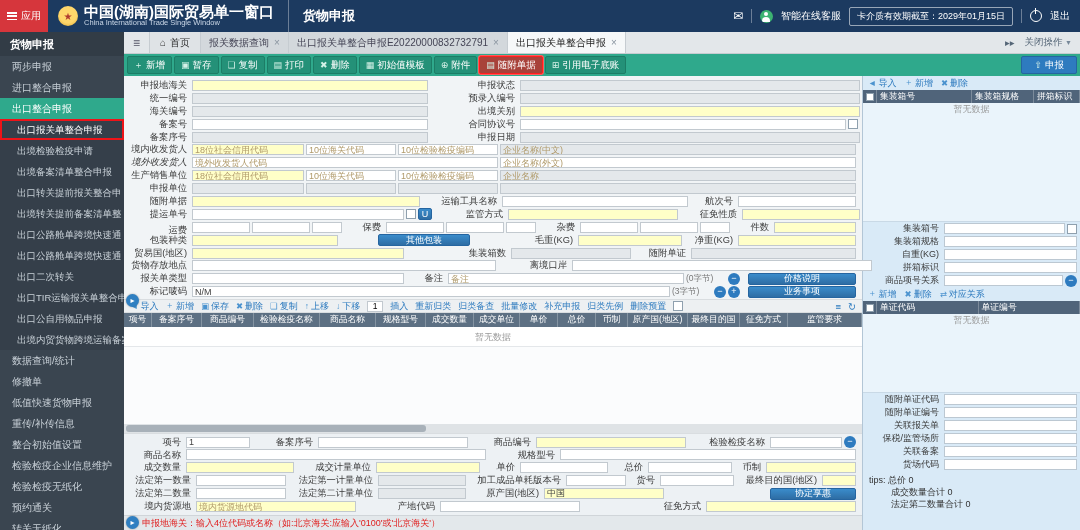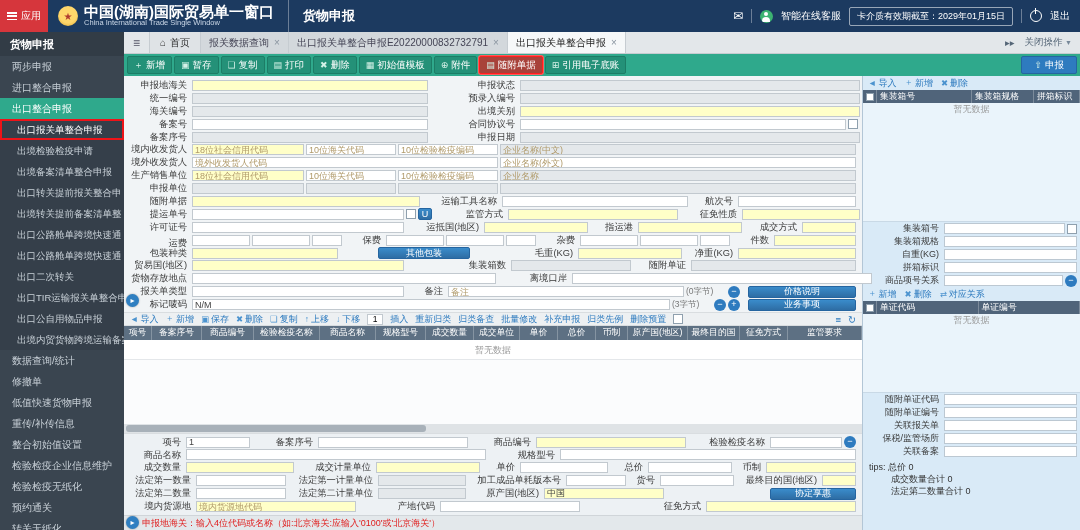--- a/index.html
+++ b/index.html
@@ -281,21 +281,21 @@
                 <input class="in g" style="flex: 0 0 340px; width: 340px;">
               </div>
               <div class="frow">
                 <span class="lb" style="flex: 0 0 62px; width: 62px;">境内收发货人</span>
                 <input class="in y" placeholder="18位社会信用代码" style="flex: 0 0 112px; width: 112px;">
                 <input class="in " placeholder="10位海关代码" style="flex: 0 0 90px; width: 90px;">
                 <input class="in " placeholder="10位检验检疫编码" style="flex: 0 0 100px; width: 100px;">
                 <input class="in g" placeholder="企业名称(中文)" style="flex: 1 1 20px; min-width: 10px;">
               </div>
               <div class="frow">
-                <span class="lb" style="flex: 0 0 62px; width: 62px;">境外收发货人</span>
+                <span class="lb" style="flex: 0 0 62px; width: 62px; font-style: italic;">境外收发货人</span>
                 <input class="in " placeholder="境外收发货人代码" style="flex: 0 0 306px; width: 306px;">
                 <input class="in " placeholder="企业名称(外文)" style="flex: 1 1 20px; min-width: 10px;">
               </div>
               <div class="frow">
                 <span class="lb" style="flex: 0 0 62px; width: 62px;">生产销售单位</span>
                 <input class="in y" placeholder="18位社会信用代码" style="flex: 0 0 112px; width: 112px;">
                 <input class="in " placeholder="10位海关代码" style="flex: 0 0 90px; width: 90px;">
                 <input class="in " placeholder="10位检验检疫编码" style="flex: 0 0 100px; width: 100px;">
                 <input class="in g" placeholder="企业名称" style="flex: 1 1 20px; min-width: 10px;">
               </div>
@@ -317,30 +317,20 @@
               <div class="frow">
                 <span class="lb" style="flex: 0 0 62px; width: 62px;">提运单号</span>
                 <input class="in " style="flex: 0 0 212px; width: 212px;">
                 <span class="ckbox" style="flex: 0 0 10px; width: 10px;"></span>
                 <span class="bt sm" style="flex: 0 0 14px; width: 14px;">U</span>
                 <span class="gap" style="flex: 1 1 20px; min-width: 10px;"></span>
                 <span class="lb" style="flex: 0 0 60px; width: 60px;">监管方式</span>
                 <input class="in y" style="flex: 0 0 170px; width: 170px;">
                 <span class="lb" style="flex: 0 0 60px; width: 60px;">征免性质</span>
                 <input class="in y" style="flex: 0 0 118px; width: 118px;">
-              </div>
-              <div class="frow">
-                <span class="lb" style="flex: 0 0 62px; width: 62px;">许可证号</span>
-                <input class="in " style="flex: 0 0 212px; width: 212px;">
-                <span class="lb" style="flex: 0 0 76px; width: 76px;">运抵国(地区)</span>
-                <input class="in y" style="flex: 0 0 104px; width: 104px;">
-                <span class="lb" style="flex: 0 0 46px; width: 46px;">指运港</span>
-                <input class="in y" style="flex: 0 0 104px; width: 104px;">
-                <span class="lb" style="flex: 0 0 56px; width: 56px;">成交方式</span>
-                <input class="in y" style="flex: 1 1 20px; min-width: 10px;">
               </div>
               <div class="frow">
                 <span class="lb" style="flex: 0 0 62px; width: 62px; margin-top: 6px;">运费</span>
                 <input class="in " style="flex: 0 0 58px; width: 58px;">
                 <input class="in " style="flex: 0 0 58px; width: 58px;">
                 <input class="in " style="flex: 0 0 30px; width: 30px;">
                 <span class="lb" style="flex: 0 0 40px; width: 40px;">保费</span>
                 <input class="in " style="flex: 0 0 58px; width: 58px;">
                 <input class="in " style="flex: 0 0 58px; width: 58px;">
                 <input class="in " style="flex: 0 0 30px; width: 30px;">
@@ -630,20 +620,24 @@
                 <input class="rin" style="">
               </div>
               <div class="rp-frow">
                 <span class="lb">保税/监管场所</span>
                 <input class="rin" style="">
               </div>
               <div class="rp-frow">
                 <span class="lb">关联备案</span>
                 <input class="rin" style="">
               </div>
+              <div class="rp-frow">
+                <span class="lb">货场代码</span>
+                <input class="rin" style="">
+              </div>
             </div>
           <div class="tips" id="tips">
               <div class="tline">tips: 总价 0</div>
               <div class="tline">成交数量合计 0</div>
               <div class="tline">法定第二数量合计 0</div>
             </div>
         </div>
       </div>
     </div>
   </div>

